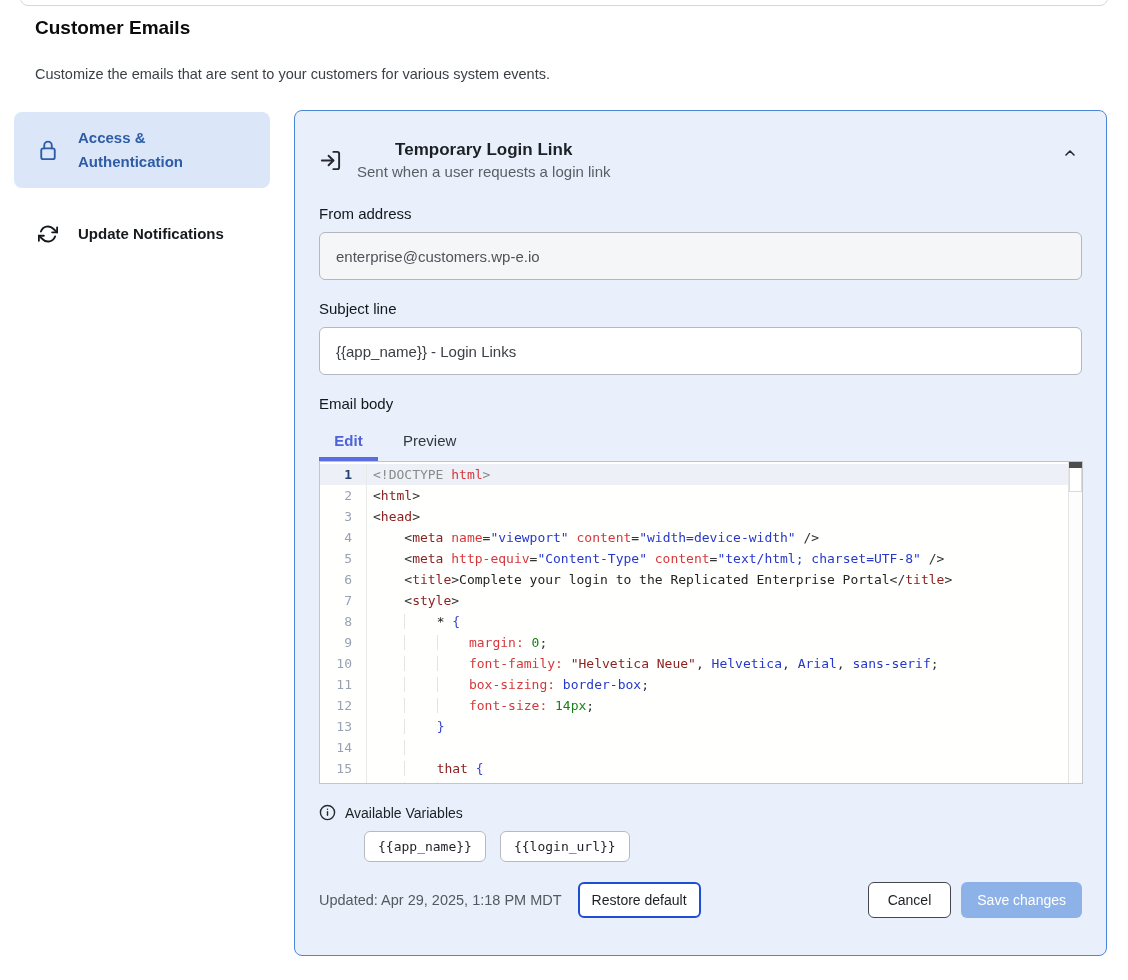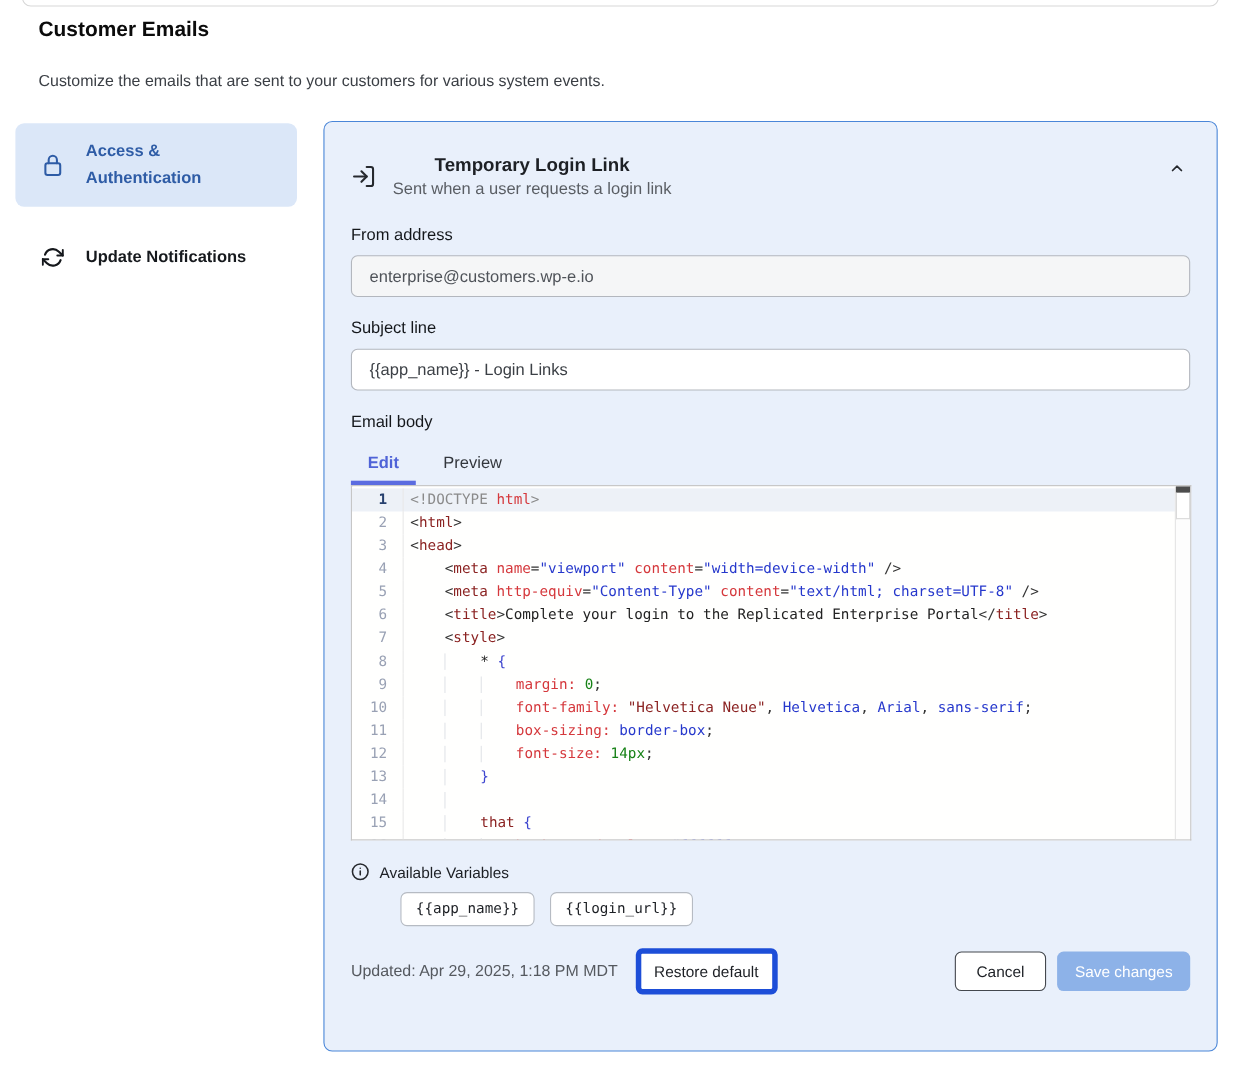--- a/index.html
+++ b/index.html
@@ -26,21 +26,21 @@
   .panel { position:absolute; left:294px; top:110px; width:813px; height:846px;
     background:#e9f0fb; border:1px solid #4a86d8; border-radius:8px; padding:24px; }
   .panel-header { display:flex; align-items:center; gap:15px; height:50px; }
   .panel-titles { display:flex; flex-direction:column;text-align:center; }
   .panel-title { font-size:17px; font-weight:700; color:#1d2025; }
   .panel-subtitle { font-size:15px; color:#5a5e64; margin-top:3px; }
   .collapse-btn { margin-left:auto; align-self:flex-start; margin-top:6px; cursor:pointer;
     background:none; border:none; padding:4px; }
 
   .field-label { font-size:15px; color:#14171b; margin-top:20px; }
-  .text-input { width:100%; height:38px; margin-top:10px; border:1px solid #b3b7be;
+  .text-input { width:100%; height:48px; margin-top:10px; border:1px solid #b3b7be;
     border-radius:6px; font-size:15px; padding:0 16px; font-family:"Liberation Sans", sans-serif; }
   .from-input { background:#f5f6f7; color:#4f5359; }
   .subject-input { background:#ffffff; color:#3c4046; }
 
   
   .tabs { display:flex; margin-top:12px; position:relative; }
   .tab { font-size:15px; padding:8px 0 12px 0; background:none; border:none; cursor:pointer;
     font-family:"Liberation Sans", sans-serif; }
   .tab-edit { width:59px; text-align:center; color:#4f63d7; font-weight:700; }
   .tab-preview { margin-left:25px; color:#33373d; }
@@ -77,21 +77,21 @@
   .vars-row { display:flex; align-items:center; gap:9px; margin-top:20px; }
   .vars-label { font-size:14px; color:#1c1f24; }
   .chips { display:flex; gap:14px; margin-top:10px;padding-left:45px; }
   .chip { font-family:"DejaVu Sans Mono", monospace; font-size:13px; background:#fff;
     border:1px solid #b6bbc3; border-radius:6px; padding:7px 13px; color:#1c1f24; cursor:pointer; }
 
   
   .footer { display:flex; align-items:center; margin-top:20px; }
   .updated { font-size:14.5px; color:#55595f; }
   .btn { font-family:"Liberation Sans", sans-serif; font-size:14px; border-radius:6px; cursor:pointer; }
-  .btn-restore { margin-left:16px; background:#fff; border:5px solid #1d4ed8; padding:8px 12px; color:#1c1f24; }
+  .btn-restore { margin-left:16px; background:#fff; border:2px solid #1d4ed8; padding:8px 12px; color:#1c1f24; }
   .btn-cancel { margin-left:auto; background:#fff; border:1px solid #44484e; padding:9px 19px; color:#1c1f24; }
   .btn-save { margin-left:10px; background:#8db2e8; border:none; padding:10px 16px; color:#ffffff; }
 
   svg { display:block; }
 </style>
 </head>
 <body>
 
 <div class="top-edge"></div>
 

